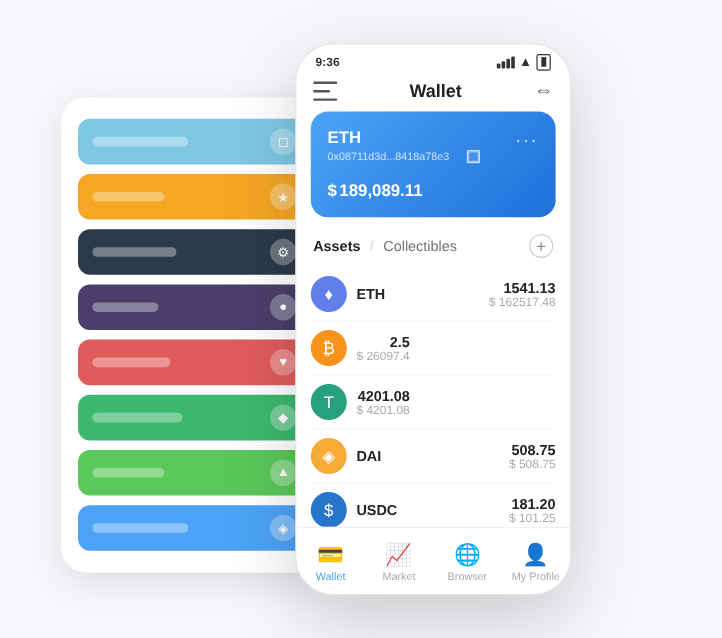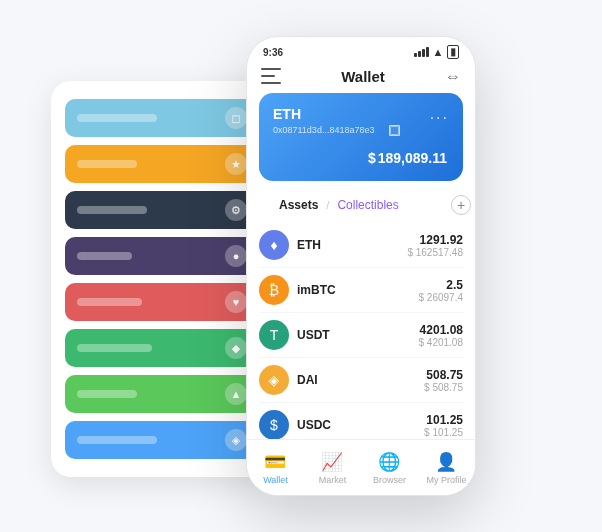--- a/index.html
+++ b/index.html
@@ -160,52 +160,50 @@
       font-size: 9px;
       color: rgba(255,255,255,0.75);
       margin-bottom: 8px;
       display: flex;
       align-items: center;
       gap: 16px;
     }
     .eth-card-balance {
       font-size: 22px;
       font-weight: 700;
-      text-align: right;
     }
     .eth-card-balance span {
       font-size: 14px;
       margin-right: 2px;
     }
 
     
     .assets-header {
       display: flex;
       justify-content: space-between;
       align-items: center;
-      padding: 4px 4px 8px;
-      margin-left: 28px;
+      padding: 4px 14px 8px;
     }
     .assets-tabs {
       display: flex;
       gap: 8px;
       align-items: center;
     }
     .assets-tab-active {
       font-size: 12px;
       font-weight: 600;
       color: #222;
     }
     .assets-tab-sep {
       font-size: 11px;
       color: #ccc;
     }
     .assets-tab-inactive {
       font-size: 12px;
-      color: #8b5cf6;
+      color: #737373;
     }
     .assets-add {
       width: 20px;
       height: 20px;
       border-radius: 50%;
       border: 1.5px solid #ccc;
       display: flex;
       align-items: center;
       justify-content: center;
       font-size: 14px;
@@ -415,53 +413,51 @@
         <span class="assets-tab-inactive">Collectibles</span>
       </div>
       <div class="assets-add">+</div>
     </div>
 
     <div class="asset-list" id="asset-list">
         <div class="asset-item">
           <div class="asset-icon" style="background: rgb(98, 126, 234); color: white;">♦</div>
           <span class="asset-name">ETH</span>
           <div class="asset-amounts">
-            <span class="asset-amount-main">1291.92</span>
+            <span class="asset-amount-main">1541.13</span>
             <span class="asset-amount-usd">$ 162517.48</span>
           </div>
         </div>
         <div class="asset-item">
           <div class="asset-icon" style="background: rgb(247, 147, 26); color: white;">₿</div>
-          <span class="asset-name">imBTC</span>
           <div class="asset-amounts">
             <span class="asset-amount-main">2.5</span>
             <span class="asset-amount-usd">$ 26097.4</span>
           </div>
         </div>
         <div class="asset-item">
           <div class="asset-icon" style="background: rgb(38, 161, 123); color: white;">T</div>
-          <span class="asset-name">USDT</span>
           <div class="asset-amounts">
             <span class="asset-amount-main">4201.08</span>
             <span class="asset-amount-usd">$ 4201.08</span>
           </div>
         </div>
         <div class="asset-item">
           <div class="asset-icon" style="background: rgb(245, 172, 55); color: white;">◈</div>
           <span class="asset-name">DAI</span>
           <div class="asset-amounts">
             <span class="asset-amount-main">508.75</span>
             <span class="asset-amount-usd">$ 508.75</span>
           </div>
         </div>
         <div class="asset-item">
           <div class="asset-icon" style="background: rgb(39, 117, 202); color: white;">$</div>
           <span class="asset-name">USDC</span>
           <div class="asset-amounts">
-            <span class="asset-amount-main">101.25</span>
+            <span class="asset-amount-main">181.20</span>
             <span class="asset-amount-usd">$ 101.25</span>
           </div>
         </div>
         <div class="asset-item">
           <div class="asset-icon" style="background: rgb(232, 67, 147); color: white;">🌿</div>
           <span class="asset-name">TFT</span>
           <div class="asset-amounts">
             <span class="asset-amount-main">13</span>
             <span class="asset-amount-usd">0</span>
           </div>

